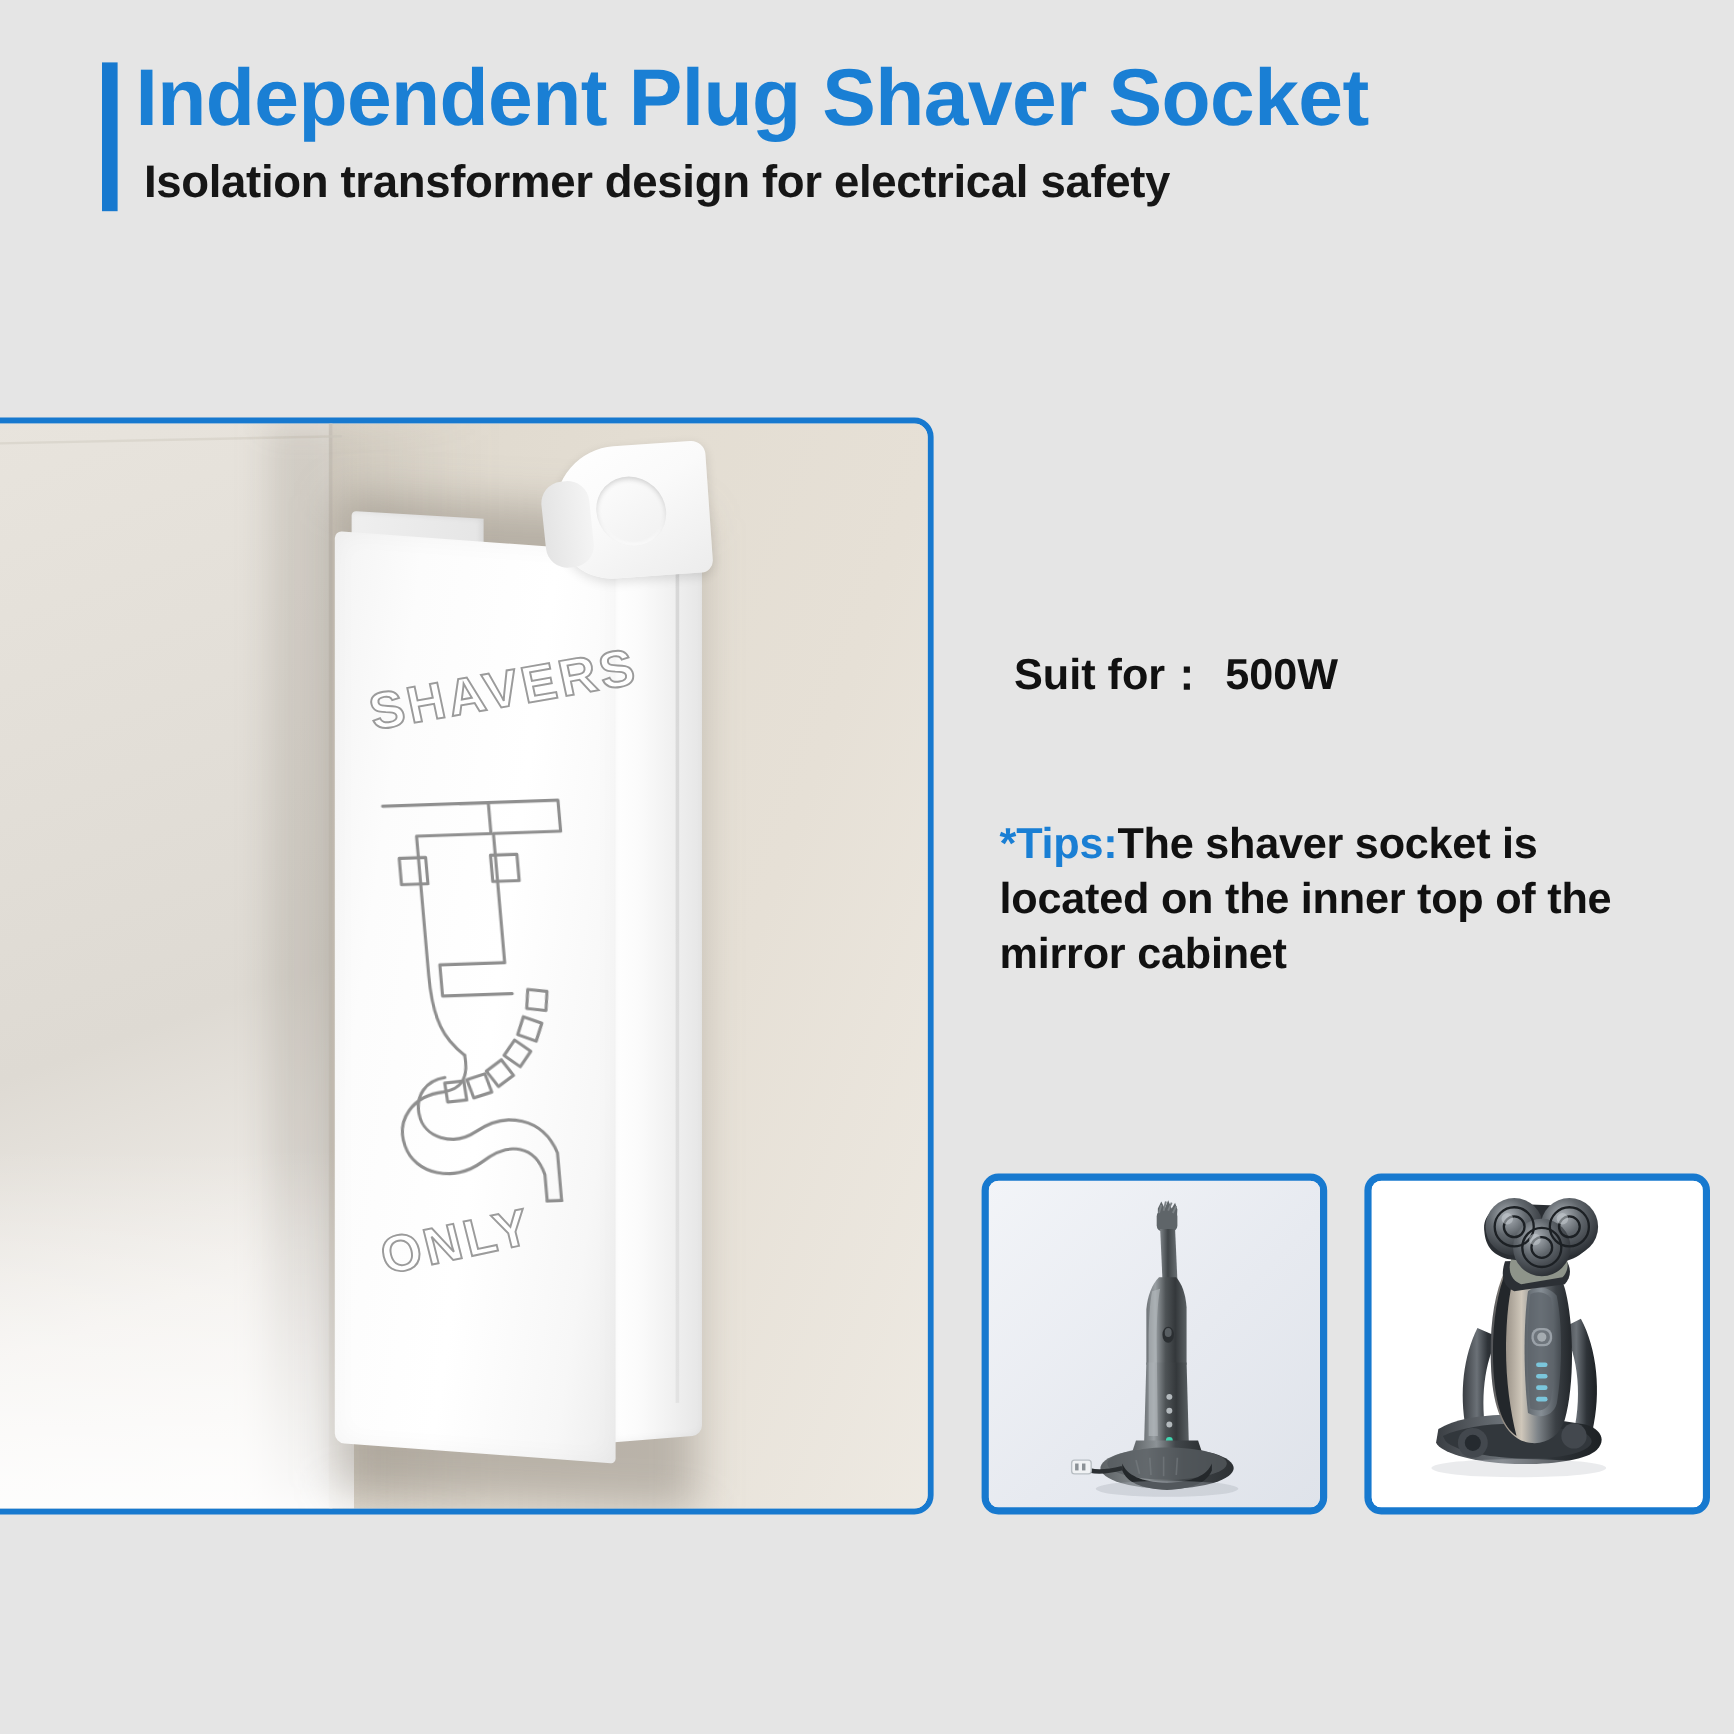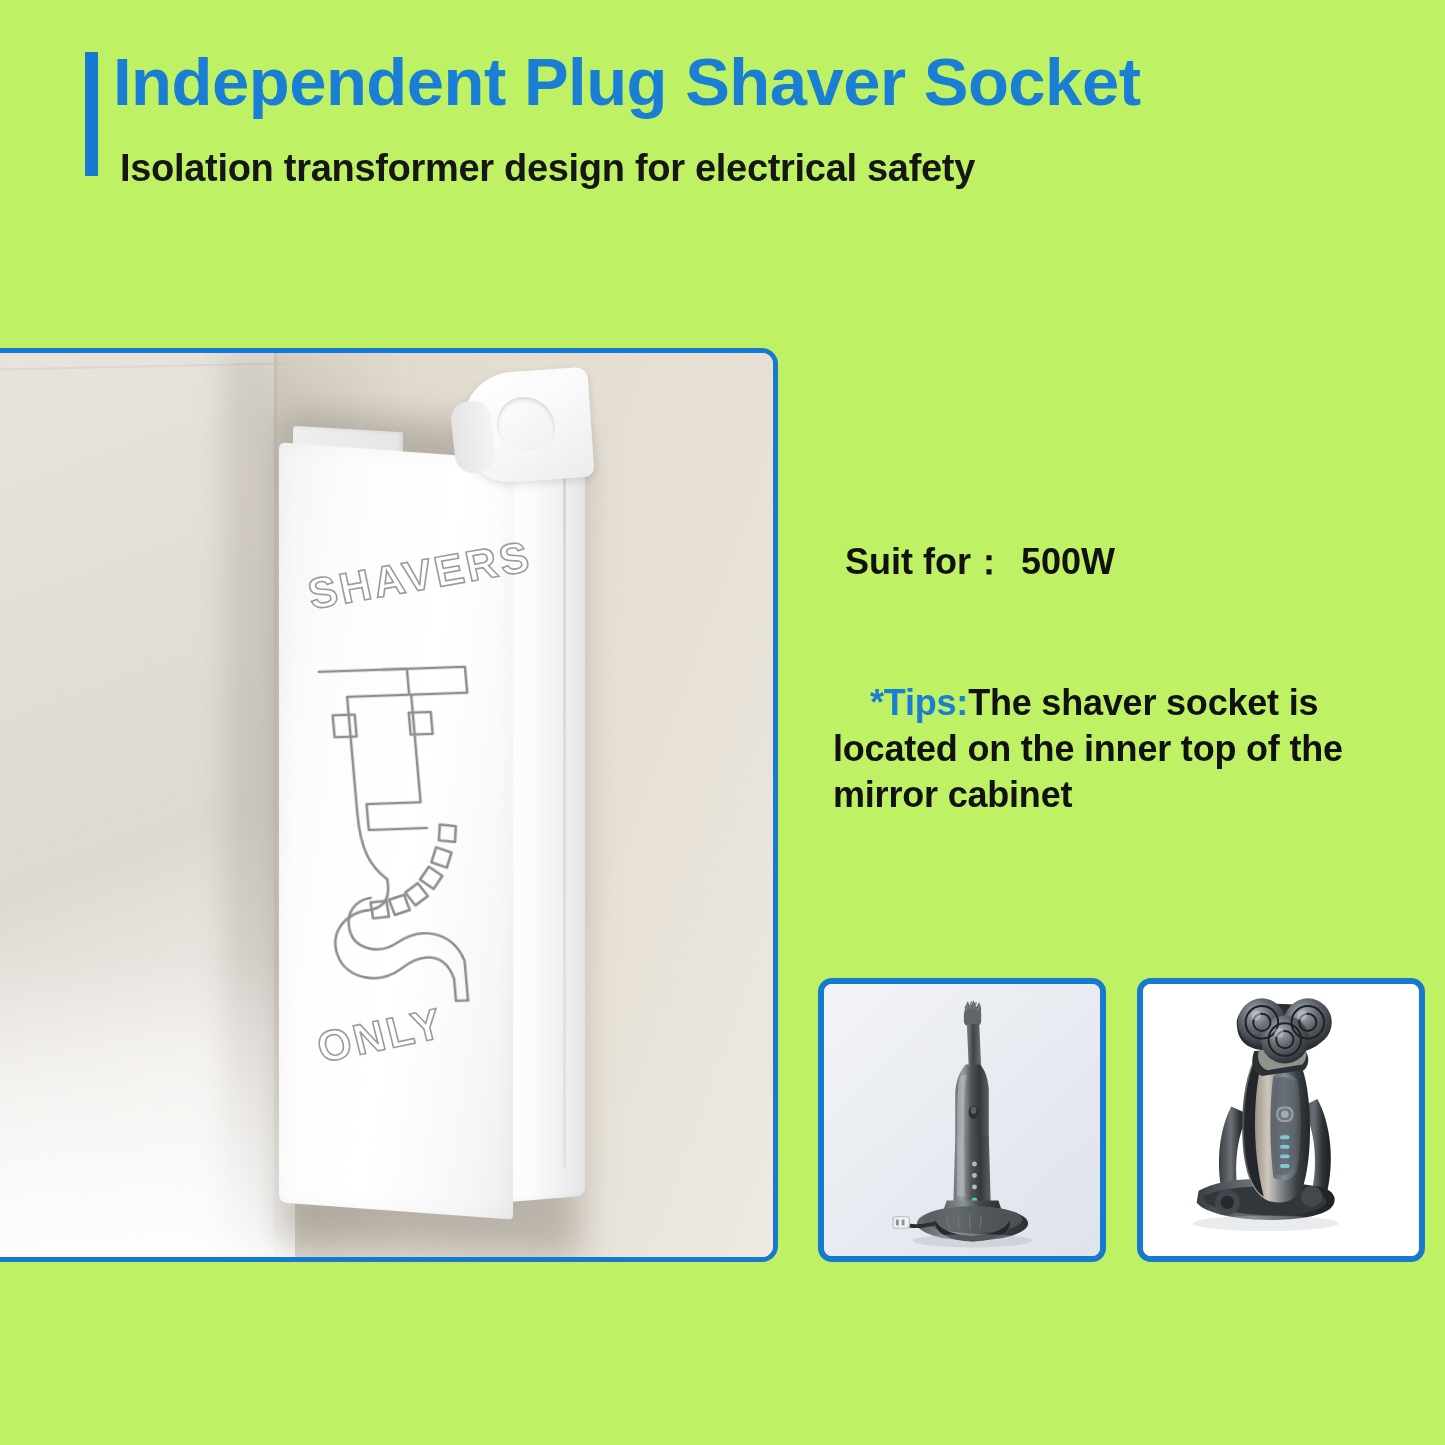--- a/index.html
+++ b/index.html
@@ -7,21 +7,21 @@
     padding: 0;
     background: #ffffff;
   }
   body {
     font-family: "Liberation Sans", sans-serif;
   }
   #page {
     position: relative;
     width: 1445px;
     height: 1445px;
-    background: #bef264;
+    background: #e5e5e5;
     overflow: hidden;
   }
 
   
   #header-accent-bar {
     position: absolute;
     left: 85px;
     top: 52px;
     width: 13px;
     height: 124px;
@@ -41,21 +41,20 @@
   #header-subtitle {
     position: absolute;
     left: 120px;
     top: 133px;
     font-size: 38px;
     font-weight: bold;
     color: #161616;
     white-space: nowrap;
     letter-spacing: -0.3px;
     line-height: 1;
-    margin-top: 16px;
   }
 
   
   #main-photo-frame {
     position: absolute;
     left: -30px;
     top: 348px;
     width: 808px;
     height: 914px;
     border: 5px solid #1779cf;
@@ -283,21 +282,20 @@
     top: 680px;
     width: 560px;
     font-size: 36px;
     font-weight: bold;
     color: #111111;
     line-height: 1.28;
     letter-spacing: -0.2px;
   }
   #tips-label {
     color: #1a7fd4;
-    margin-left: 37px;
   }
 
   
   .thumb-frame {
     position: absolute;
     top: 978px;
     width: 288px;
     height: 284px;
     border: 6px solid #1779cf;
     border-radius: 14px;

